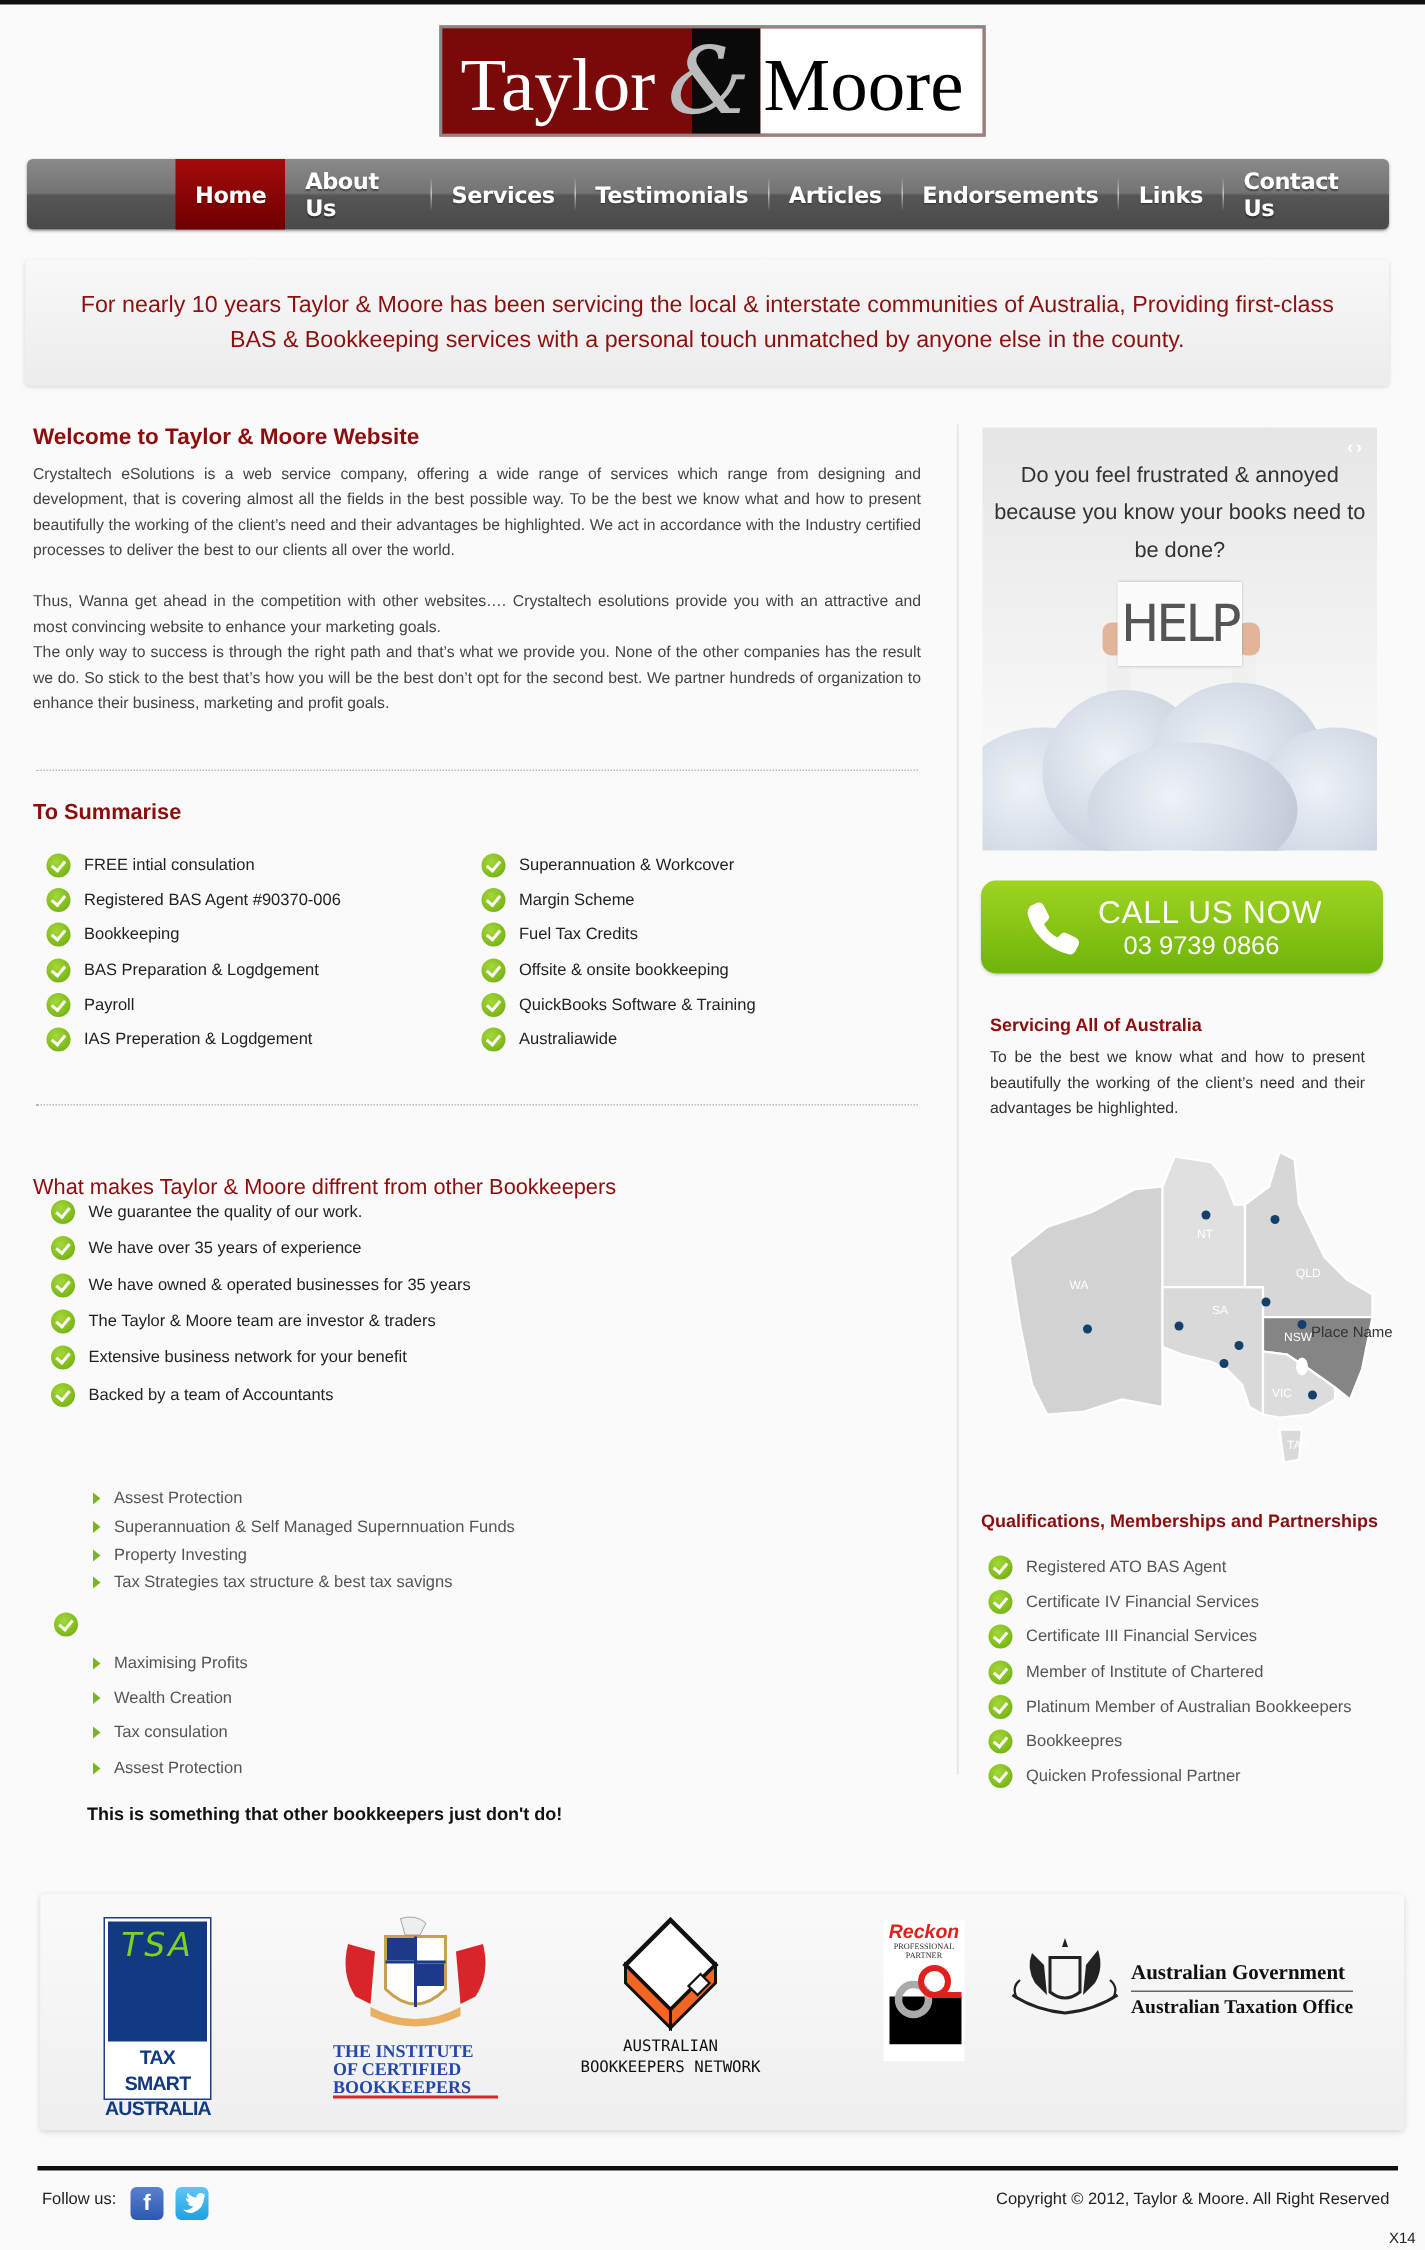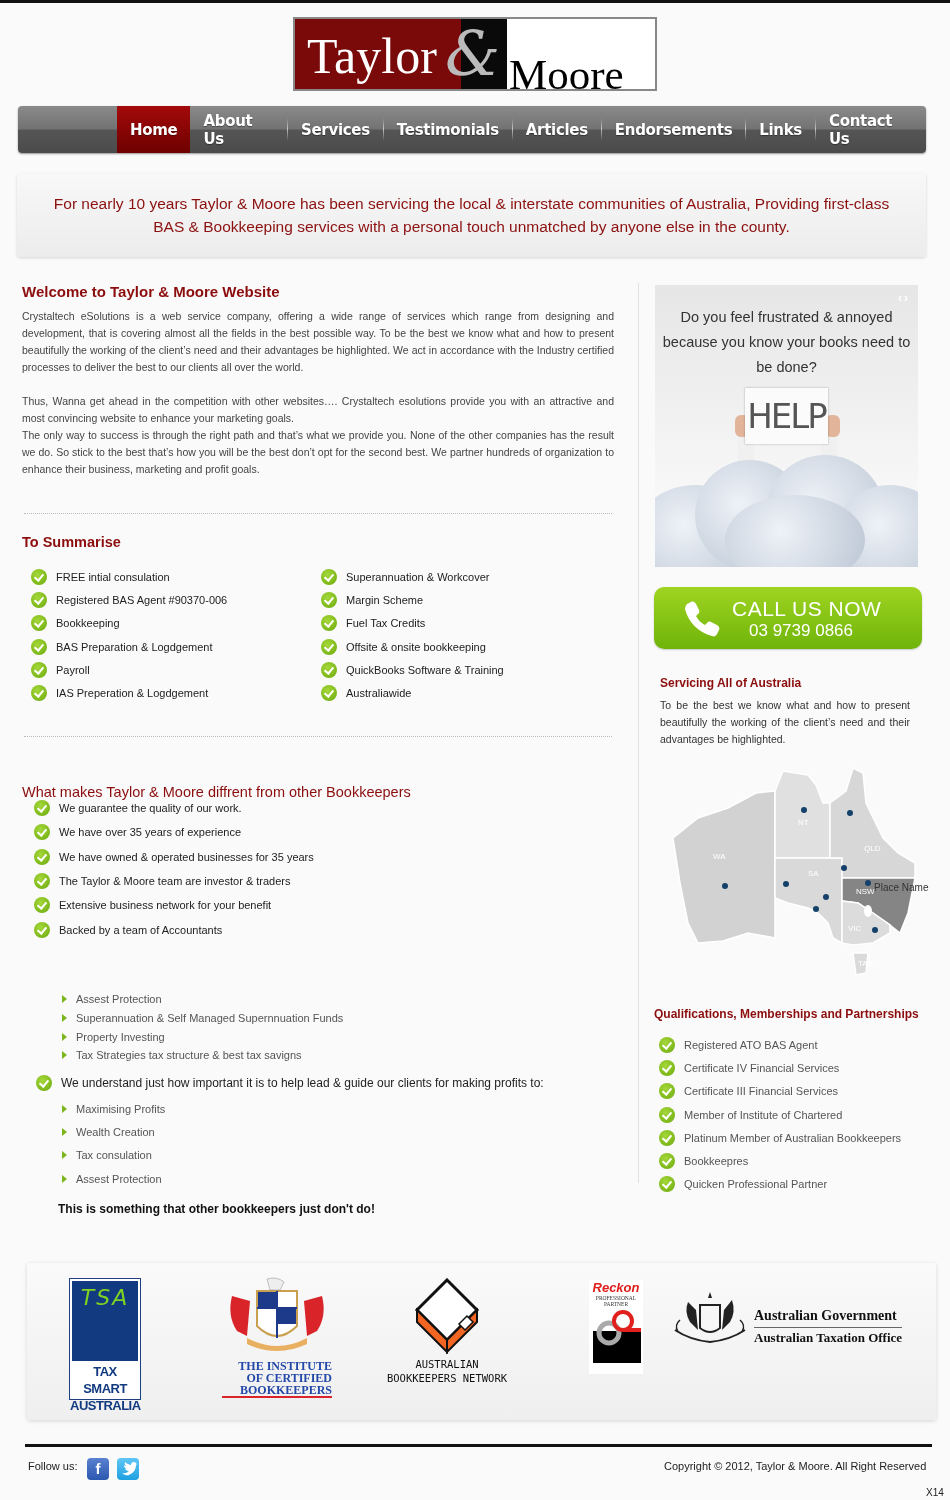--- a/index.html
+++ b/index.html
@@ -24,21 +24,21 @@
   .logo .t1 {
     position: absolute; left: 12px; top: 8px; font-family: "Liberation Serif", serif;
     font-size: 50px; color: #fff; white-space: nowrap;
   }
   .logo .amp {
     position: absolute; left: 150px; top: 0px; font-family: "DejaVu Serif", serif; font-style: italic;
     font-size: 62px; color: #bbb; line-height: 70px;
   }
   .logo .t2 {
     position: absolute; left: 214px; top: 8px; font-family: "Liberation Serif", serif;
-    font-size: 43px; color: #000; white-space: nowrap; margin-top: 23px;
+    font-size: 50px; color: #000; white-space: nowrap;
   }
 
   
   .nav {
     left: 18px; top: 103px; width: 908px; height: 47px; border-radius: 4px;
     background: linear-gradient(#8a8a8a 0%, #737373 48%, #555 52%, #4a4a4a 100%);
     box-shadow: 0 1px 2px rgba(0,0,0,.4);
     display: flex; align-items: stretch; padding-left: 99px;
   }
   .nav .item {
@@ -267,21 +267,20 @@
     </div>
   <div class="row" style="height:18.7px;">
       <span class="arrow"></span>
       <span>Tax Strategies tax structure &amp; best tax savigns</span>
     </div>
 </div>
 
 <div class="abs clist" style="left:36px;top:1068px;width:580px;">
   <div class="row" style="font-size:12px;">
       <span class="check"></span>
-      <span>We understand just how important it is to help lead &amp; guide our clients for making profits to:</span>
     </div>
 </div>
 
 <div class="abs sub" style="left:62px;top:1094px;">
   <div class="row" style="height:23.3px;">
       <span class="arrow"></span>
       <span>Maximising Profits</span>
     </div>
   <div class="row" style="height:23.3px;">
       <span class="arrow"></span>
@@ -409,21 +408,21 @@
     <svg width="110" height="80" viewBox="0 0 110 80">
       <path d="M10 20 Q5 40 15 55 L25 60 L28 25 Z" fill="#d9252a"></path>
       <path d="M100 20 Q105 40 95 55 L85 60 L82 25 Z" fill="#d9252a"></path>
       <path d="M35 15 L75 15 L75 50 Q55 70 35 50 Z" fill="#fff" stroke="#c8a050" stroke-width="2"></path>
       <path d="M35 32 L75 32 M55 15 L55 62" stroke="#1d3a8a" stroke-width="2"></path>
       <rect x="36" y="16" width="18" height="15" fill="#1d3a8a"></rect>
       <rect x="56" y="33" width="18" height="15" fill="#1d3a8a"></rect>
       <path d="M25 62 Q55 78 85 62 L85 68 Q55 82 25 68 Z" fill="#e8b060"></path>
       <path d="M45 3 Q55 0 62 6 L58 14 L48 14 Z" fill="#eee" stroke="#888" stroke-width="0.5"></path>
     </svg>
-    <div style="text-align:right;font-family:'Liberation Serif',serif;font-weight:bold;color:#2448a8;font-size:12px;line-height:12px;border-bottom:2px solid #d9252a;">
+    <div style="text-align:left;font-family:'Liberation Serif',serif;font-weight:bold;color:#2448a8;font-size:12px;line-height:12px;border-bottom:2px solid #d9252a;">
       <div>THE INSTITUTE</div>
       <div>OF CERTIFIED</div>
       <div>BOOKKEEPERS</div>
     </div>
   </div>
 
   <div class="abs" style="left:350px;top:15px;width:140px;height:110px;">
     <svg style="position:absolute;left:36px;top:0;" width="68" height="76" viewBox="0 0 68 76">
       <polygon points="34,2 64,32 34,62 4,32" fill="#fff" stroke="#111" stroke-width="3"></polygon>
       <polygon points="4,32 34,62 34,74 4,44" fill="#f26522" stroke="#111" stroke-width="2"></polygon>

